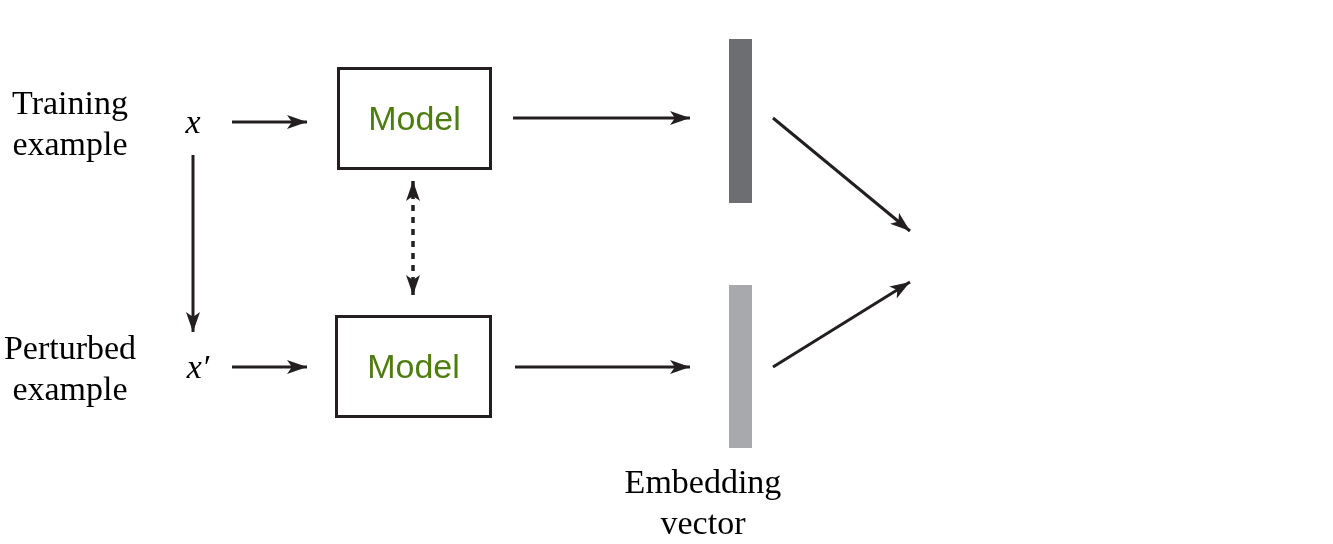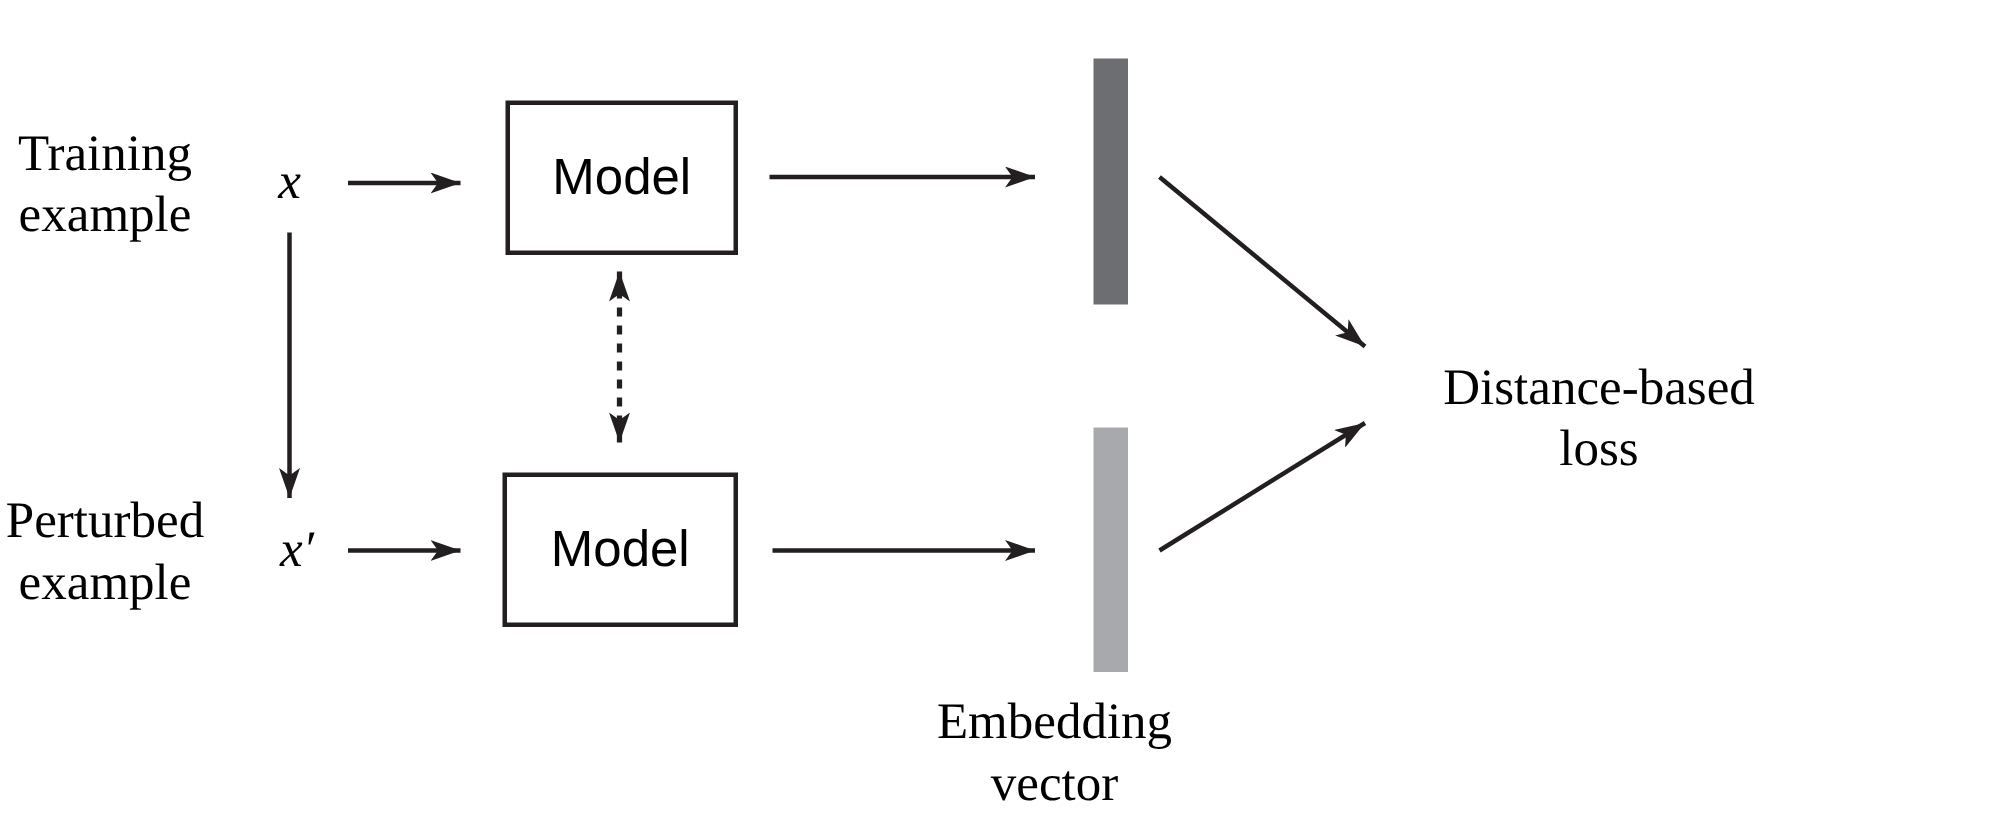--- a/index.html
+++ b/index.html
@@ -36,21 +36,21 @@
     font-style: italic;
   }
   .model-box {
     position: absolute;
     box-sizing: border-box;
     border: 3px solid #231f20;
     background: #ffffff;
     display: flex;
     align-items: center;
     justify-content: center;
-    color: #000000;
+    color: #4d7c0f;
     font-size: 34px;
   }
   .model-top { left: 337px; top: 67px; width: 155px; height: 103px; }
   .model-bottom { left: 335px; top: 315px; width: 157px; height: 103px; }
   .lbl-training { left: 70px; top: 82px; }
   .lbl-perturbed { left: 70px; top: 327px; }
   .lbl-x-top { left: 193px; top: 101px; }
   .lbl-x-bottom { left: 198px; top: 346px; }
   .lbl-shared { left: 337px; top: 201px; }
   .lbl-embedding { left: 703px; top: 461px; }
@@ -105,17 +105,15 @@
 
   <div class="lbl lbl-x-bottom var">x′</div>
 
   <div class="model-box model-bottom">
     <span>Model</span>
   </div>
 
   <div class="lbl lbl-embedding">Embedding
 vector</div>
 
-  <div class="lbl lbl-loss">Distance-based
-loss</div>
 
 
 </div>
 
 </body></html>

